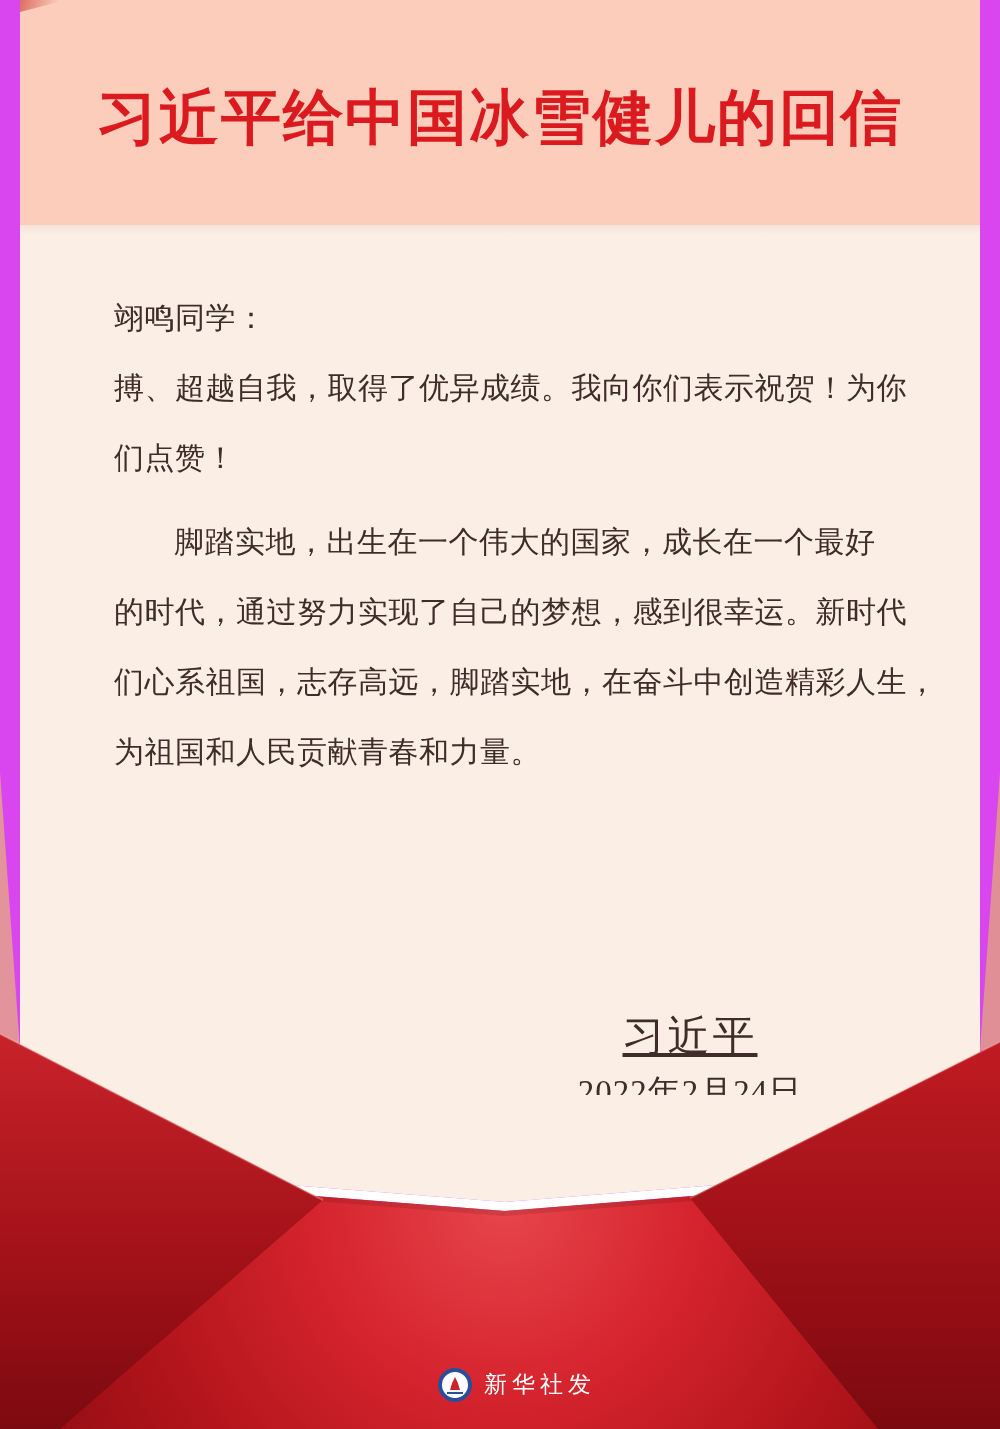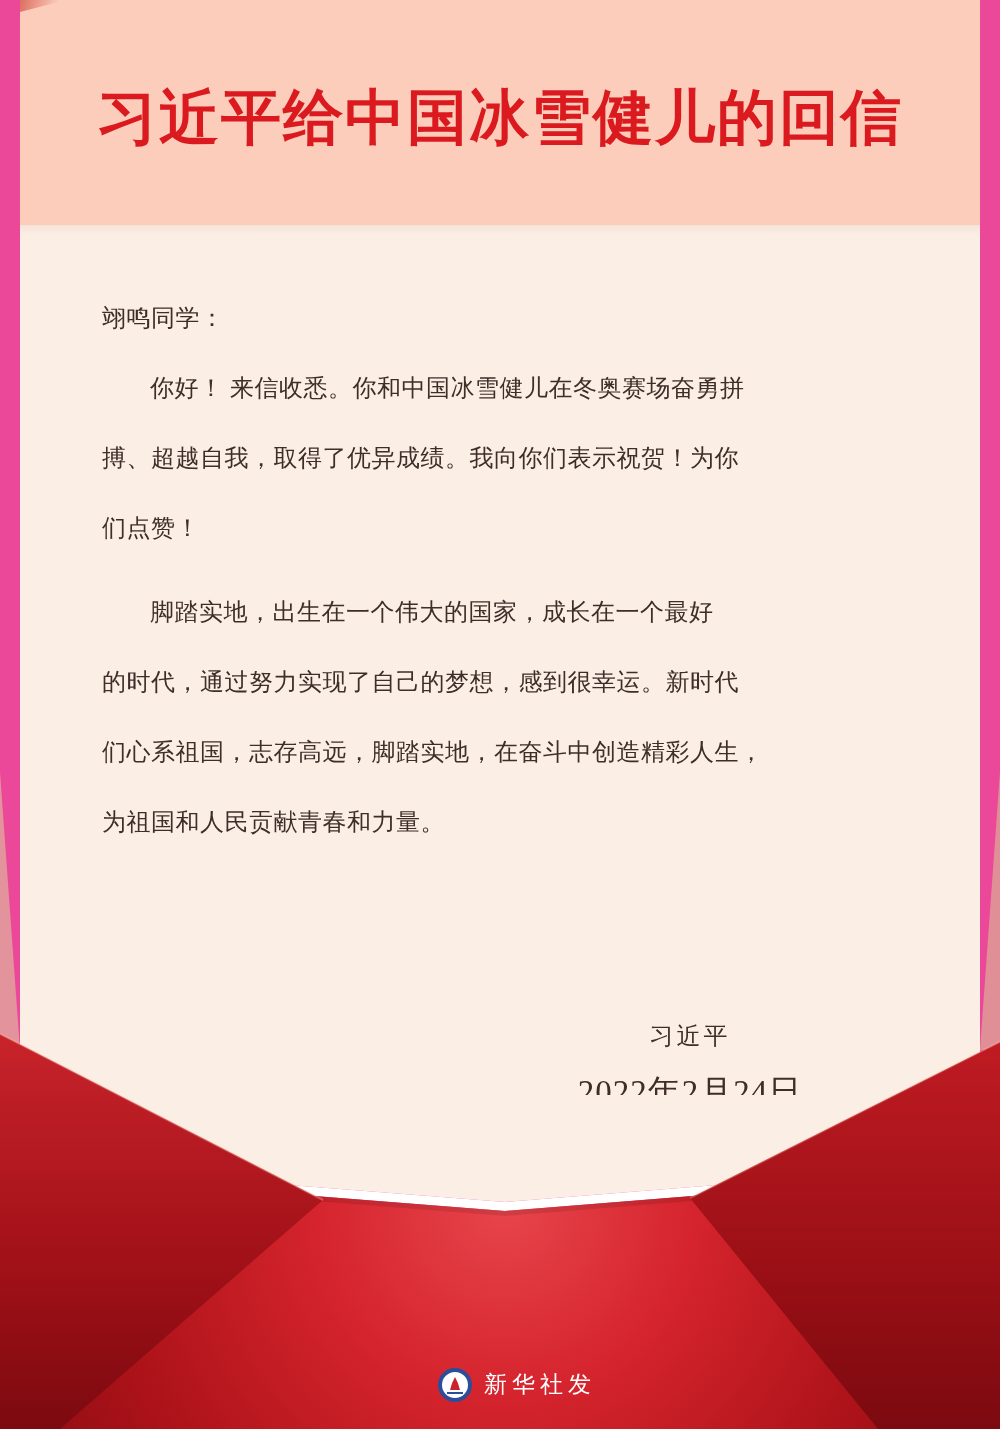--- a/index.html
+++ b/index.html
@@ -1,18 +1,18 @@
 <!DOCTYPE html>
 <html><head>
 <meta charset="utf-8">
 <style>
   html,body{margin:0;padding:0;background:#ffffff;}
   .canvas{
     position:relative;width:1000px;height:1429px;margin:0 auto;
-    background:#ec4899;overflow:hidden;
+    background:#d946ef;overflow:hidden;
     font-family:"Liberation Serif","DejaVu Serif",serif;
   }
   
   .band{
     position:absolute;left:20px;top:0;width:960px;height:225px;
     background:#FBCDBA;z-index:1;
   }
   .band-corner{
     position:absolute;left:0;top:0;width:46px;height:12px;
     background:linear-gradient(105deg,rgba(211,77,68,.75),rgba(211,77,68,0) 80%);
@@ -26,31 +26,31 @@
   
   .paper{
     position:absolute;left:20px;top:225px;width:960px;height:875px;
     background:#FBEFE5;z-index:1;
   }
   .paper:before{
     content:"";position:absolute;left:0;top:0;width:100%;height:10px;
     background:linear-gradient(rgba(190,120,100,.10),rgba(190,120,100,0));
   }
   .letter{
-    position:absolute;left:102px;top:283px;width:800px;z-index:2;
-    color:#3E2D28;font-size:24px;letter-spacing:.5px;
+    position:absolute;left:114px;top:283px;width:800px;z-index:2;
+    color:#3E2D28;font-size:30px;letter-spacing:.5px;
   }
   .line{line-height:70px;white-space:nowrap;}
   .line.indent{text-indent:2em;}
   .line.para{margin-top:14px;}
   .sig-block{
     position:absolute;left:480px;top:1008px;width:420px;z-index:2;
     text-align:center;color:#3E2D28;
   }
-  .sig{font-size:24px;line-height:56px;letter-spacing:3px;white-space:nowrap;}
+  .sig{font-size:42px;line-height:56px;letter-spacing:3px;white-space:nowrap;text-decoration:underline;}
   .date{font-size:33px;line-height:56px;letter-spacing:1px;white-space:nowrap;font-family:Liberation Serif, serif;}
   
   .envelope{
     position:absolute;left:0;top:0;width:1000px;height:1429px;
     z-index:3;pointer-events:none;
   }
   
   .credit{
     position:absolute;left:0;top:1368px;width:100%;height:44px;z-index:4;
   }
@@ -79,21 +79,20 @@
 
   <div class="band">
     <div class="band-corner"></div>
     <div class="title">习近平给中国冰雪健儿的回信</div>
   </div>
 
   <div class="paper"></div>
 
   <div class="letter">
       <div class="line">翊鸣同学：</div>
-      <div class="line indent">你好！ 来信收悉。你和中国冰雪健儿在冬奥赛场奋勇拼</div>
       <div class="line">搏、超越自我，取得了优异成绩。我向你们表示祝贺！为你</div>
       <div class="line">们点赞！</div>
       <div class="line indent para">脚踏实地，出生在一个伟大的国家，成长在一个最好</div>
       <div class="line">的时代，通过努力实现了自己的梦想，感到很幸运。新时代</div>
       <div class="line">们心系祖国，志存高远，脚踏实地，在奋斗中创造精彩人生，</div>
       <div class="line">为祖国和人民贡献青春和力量。</div>
     </div>
 
   <div class="sig-block">
     <div class="sig">习近平</div>

